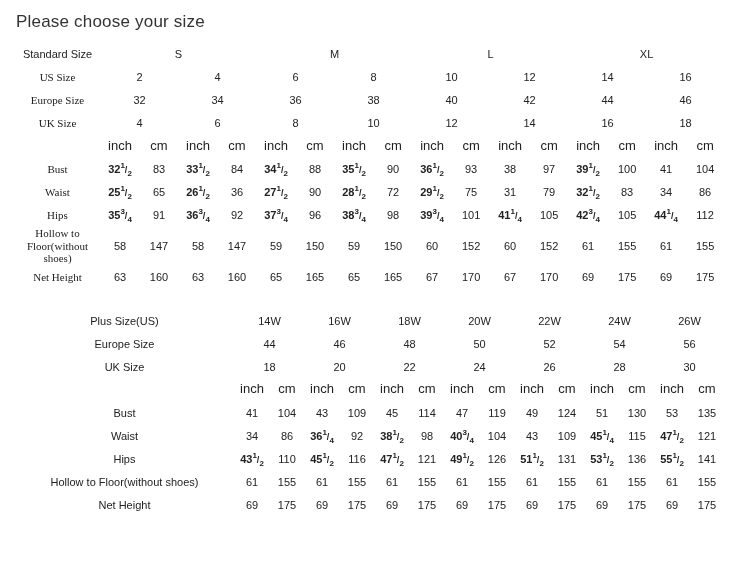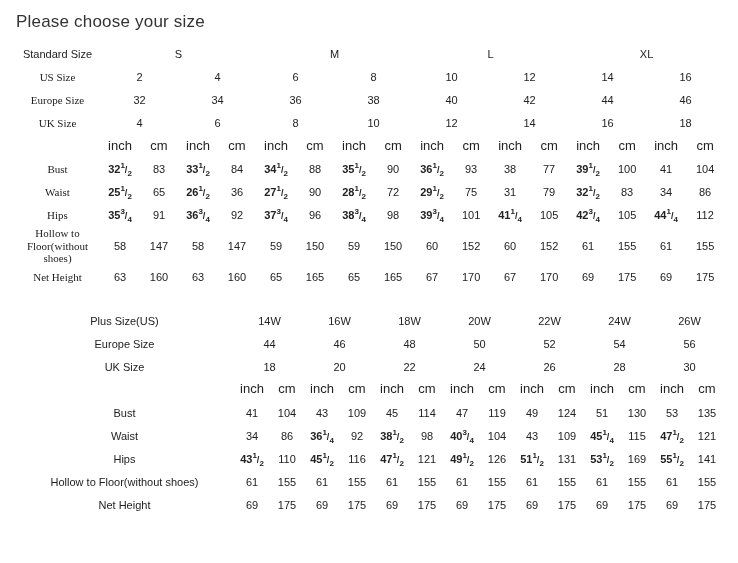--- a/index.html
+++ b/index.html
@@ -177,21 +177,21 @@
         <td class="val tall">83</td>
         <td class="val tall frac">33<sup>1</sup><span class="bar">/</span><sub>2</sub></td>
         <td class="val tall">84</td>
         <td class="val tall frac">34<sup>1</sup><span class="bar">/</span><sub>2</sub></td>
         <td class="val tall">88</td>
         <td class="val tall frac">35<sup>1</sup><span class="bar">/</span><sub>2</sub></td>
         <td class="val tall">90</td>
         <td class="val tall frac">36<sup>1</sup><span class="bar">/</span><sub>2</sub></td>
         <td class="val tall">93</td>
         <td class="val tall">38</td>
-        <td class="val tall">77</td>
+        <td class="val tall">97</td>
         <td class="val tall frac">39<sup>1</sup><span class="bar">/</span><sub>2</sub></td>
         <td class="val tall">100</td>
         <td class="val tall">41</td>
         <td class="val tall">104</td>
       </tr>
       <tr>
         <td class="lbl tall">Waist</td>
         <td class="val tall frac">25<sup>1</sup><span class="bar">/</span><sub>2</sub></td>
         <td class="val tall">65</td>
         <td class="val tall frac">26<sup>1</sup><span class="bar">/</span><sub>2</sub></td>
@@ -364,21 +364,21 @@
         <td class="val">110</td>
         <td class="val frac">45<sup>1</sup><span class="bar">/</span><sub>2</sub></td>
         <td class="val">116</td>
         <td class="val frac">47<sup>1</sup><span class="bar">/</span><sub>2</sub></td>
         <td class="val">121</td>
         <td class="val frac">49<sup>1</sup><span class="bar">/</span><sub>2</sub></td>
         <td class="val">126</td>
         <td class="val frac">51<sup>1</sup><span class="bar">/</span><sub>2</sub></td>
         <td class="val">131</td>
         <td class="val frac">53<sup>1</sup><span class="bar">/</span><sub>2</sub></td>
-        <td class="val">169</td>
+        <td class="val">136</td>
         <td class="val frac">55<sup>1</sup><span class="bar">/</span><sub>2</sub></td>
         <td class="val">141</td>
       </tr>
       <tr>
         <td class="hdr">Hollow to Floor(without shoes)</td>
         <td class="val">61</td>
         <td class="val">155</td>
         <td class="val">61</td>
         <td class="val">155</td>
         <td class="val">61</td>

